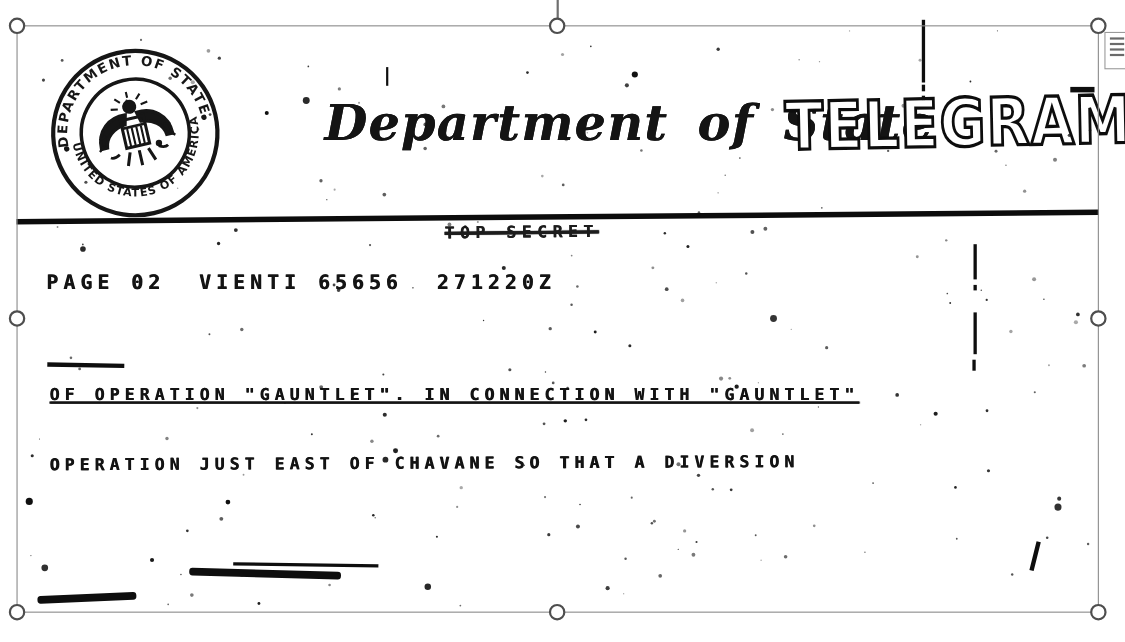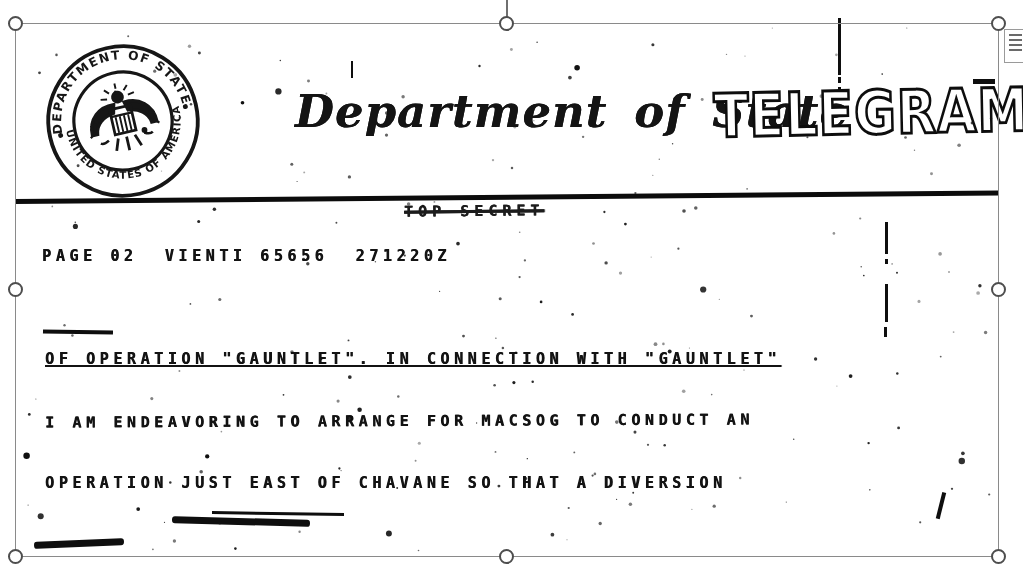--- a/index.html
+++ b/index.html
@@ -25,21 +25,21 @@
   .stamp{position:absolute;left:698px;top:58px;font-family:"DejaVu Sans","Liberation Sans",sans-serif;
          font-weight:800;font-size:60px;letter-spacing:1px;color:#ffffff;
          -webkit-text-stroke:3px #0d0d0d;transform:rotate(-1.2deg) scaleX(.85);transform-origin:left top;}
   .rule{position:absolute;left:0px;top:176px;width:984px;height:5px;background:#0c0c0c;
         transform:rotate(-0.5deg);transform-origin:left center;}
   .classif{position:absolute;left:389px;top:179px;font-family:"DejaVu Sans Mono","Liberation Mono",monospace;
            font-weight:700;font-size:15px;letter-spacing:5px;color:#1c1c1c;
            text-decoration:line-through;text-decoration-thickness:3px;transform:rotate(-0.6deg);
            text-shadow:.4px 0 #1c1c1c;}
   .pageline{position:absolute;left:27px;top:224px;font-family:"DejaVu Sans Mono","Liberation Mono",monospace;
-            font-weight:700;font-size:15px;letter-spacing:4.6px;white-space:pre;color:#141414;
+            font-weight:700;font-size:18px;letter-spacing:4.6px;white-space:pre;color:#141414;
             text-shadow:.5px 0 #141414;}
   .bodyblock{position:absolute;left:30px;top:284px;font-family:"DejaVu Sans Mono","Liberation Mono",monospace;
              font-weight:700;font-size:15px;line-height:20.8px;letter-spacing:4.6px;white-space:pre;
              color:#131313;text-shadow:.55px 0 #131313;}
   .bline{height:20.8px;}
   .bline:nth-child(1){text-decoration:underline;text-decoration-thickness:2.2px;}
   .bline:nth-child(2){transform:rotate(-0.25deg);}
   .bline:nth-child(5){transform:translateX(-7px) rotate(-0.45deg);}
   .bline:nth-child(8){transform:rotate(0.2deg);}
   .bline:nth-child(10){transform:translateX(-2px);}
@@ -109,21 +109,20 @@
     <div class="stamp">TELEGRAM</div>
 
     <div class="rule"></div>
 
     <div class="classif">TOP SECRET</div>
 
     <div class="pageline">PAGE 02  VIENTI 65656  271220Z</div>
 
     <div class="bodyblock">
       <div class="bline">OF OPERATION "GAUNTLET". IN CONNECTION WITH "GAUNTLET"</div>
-      <div class="bline">I AM ENDEAVORING TO ARRANGE FOR MACSOG TO CONDUCT AN</div>
       <div class="bline">OPERATION JUST EAST OF CHAVANE SO THAT A DIVERSION</div>
       
       
       
       
       
       
       
     </div>
 

